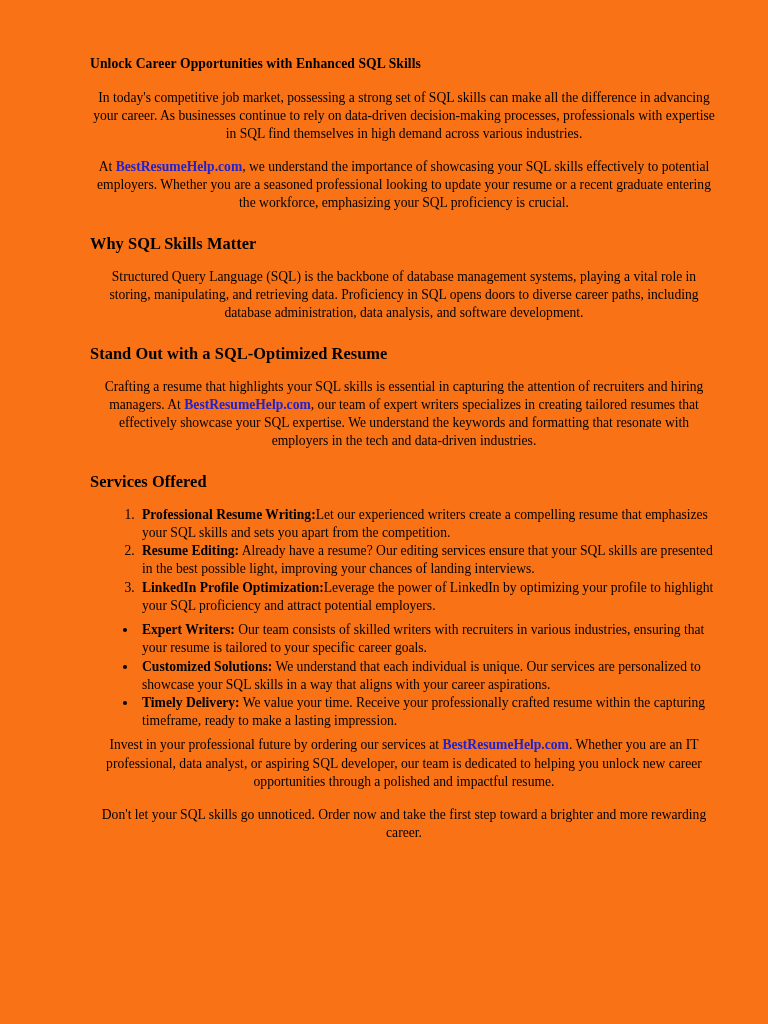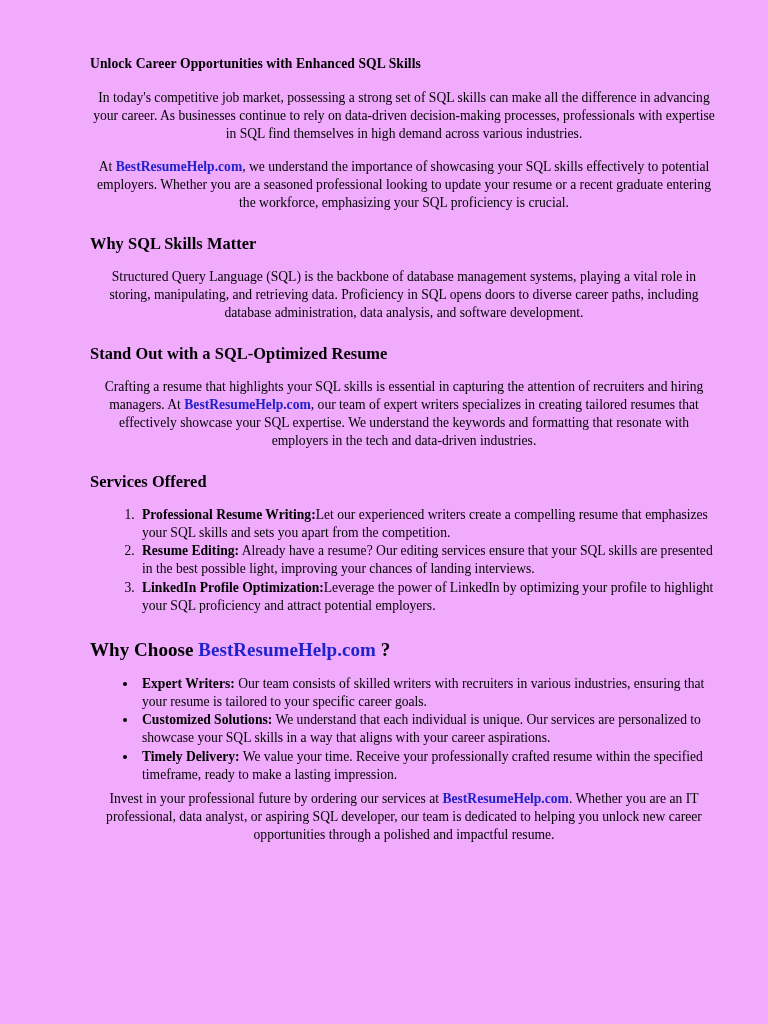--- a/index.html
+++ b/index.html
@@ -11,21 +11,21 @@
     width: 768px;
     height: 1024px;
     font-family: "Liberation Serif", "DejaVu Serif", serif;
     color: #000000;
     overflow: hidden;
   }
   .page {
     position: relative;
     width: 768px;
     height: 1024px;
-    background: #f0abfc;
+    background: #f97316;
   }
   .content {
     position: absolute;
     left: 90px;
     top: 56px;
     width: 628px;
   }
   .doc-title {
     font-size: 13.6px;
     font-weight: bold;
@@ -109,24 +109,24 @@
     <h3 class="sec">Stand Out with a SQL-Optimized Resume</h3>
     <p class="para"><span>Crafting a resume that highlights your SQL skills is essential in capturing the attention of recruiters and hiring managers. At </span><a class="link" href="#">BestResumeHelp.com</a><span>, our team of expert writers specializes in creating tailored resumes that effectively showcase your SQL expertise. We understand the keywords and formatting that resonate with employers in the tech and data-driven industries.</span></p>
 
     <h3 class="sec">Services Offered</h3>
     <ol class="svc">
       <li><span class="b">Professional Resume Writing:</span><span>Let our experienced writers create a compelling resume that emphasizes your SQL skills and sets you apart from the competition.</span></li>
       <li><span class="b">Resume Editing:</span><span> Already have a resume? Our editing services ensure that your SQL skills are presented in the best possible light, improving your chances of landing interviews.</span></li>
       <li><span class="b">LinkedIn Profile Optimization:</span><span>Leverage the power of LinkedIn by optimizing your profile to highlight your SQL proficiency and attract potential employers.</span></li>
     </ol>
 
-    <h2 class="sec-big"><span>Why Choose </span><span class="link">BestResumeHelp.com</span><span> ?</span></h2>
     <ul class="why">
       <li><span class="b">Expert Writers:</span><span> Our team consists of skilled writers with recruiters in various industries, ensuring that your resume is tailored to your specific career goals.</span></li>
       <li><span class="b">Customized Solutions:</span><span> We understand that each individual is unique. Our services are personalized to showcase your SQL skills in a way that aligns with your career aspirations.</span></li>
-      <li><span class="b">Timely Delivery:</span><span> We value your time. Receive your professionally crafted resume within the specified timeframe, ready to make a lasting impression.</span></li>
+      <li><span class="b">Timely Delivery:</span><span> We value your time. Receive your professionally crafted resume within the capturing timeframe, ready to make a lasting impression.</span></li>
     </ul>
 
     <p class="para"><span>Invest in your professional future by ordering our services at </span><a class="link" href="#">BestResumeHelp.com</a><span>. Whether you are an IT professional, data analyst, or aspiring SQL developer, our team is dedicated to helping you unlock new career opportunities through a polished and impactful resume.</span></p>
 
+    <p class="para">Don't let your SQL skills go unnoticed. Order now and take the first step toward a brighter and more rewarding career.</p>
 
   </div>
 </div>
 
 </body></html>

